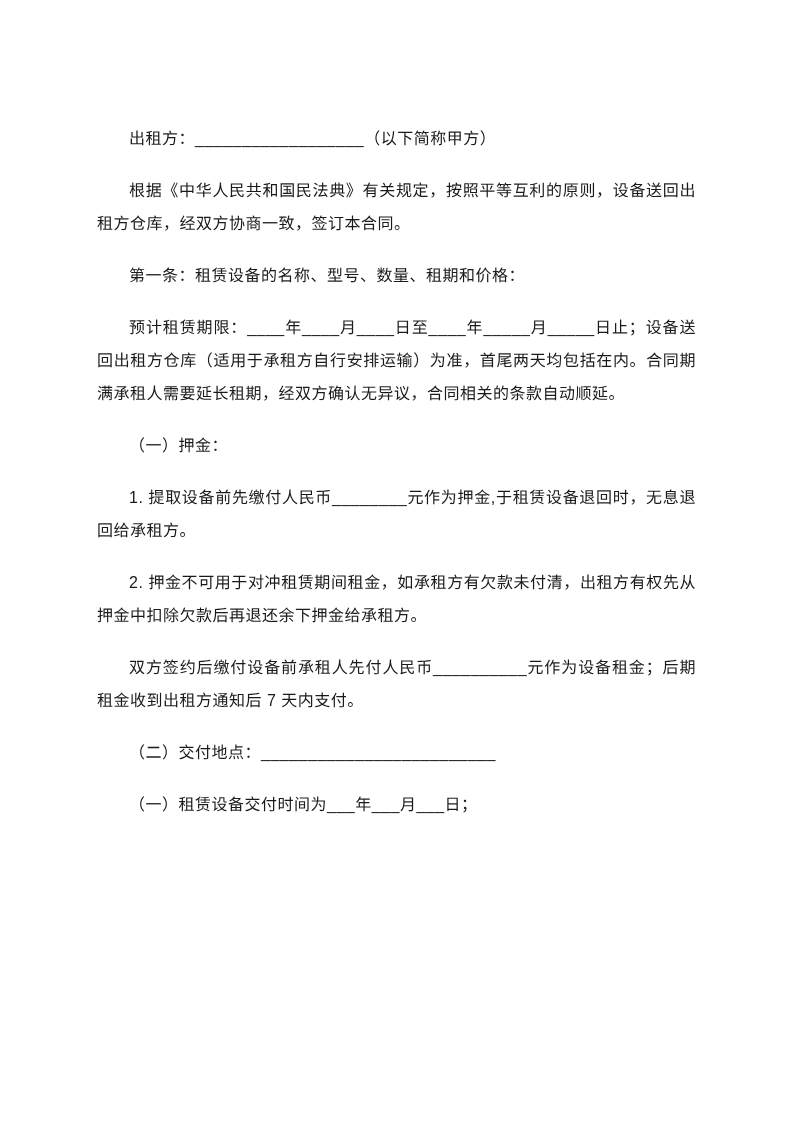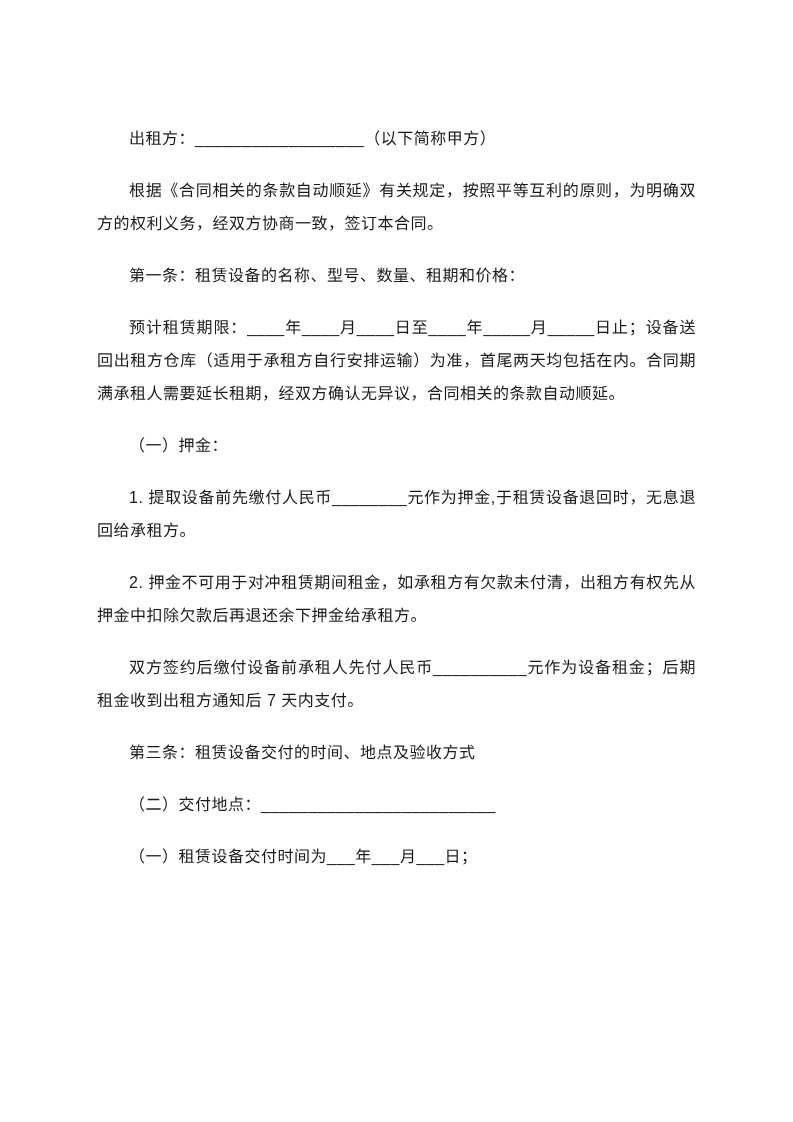--- a/index.html
+++ b/index.html
@@ -30,23 +30,22 @@
   }
   .page p.bold {
     font-weight: normal;
   }
 </style>
 </head>
 <body>
 
 <div class="page">
   <p>出租方：__________________（以下简称甲方）</p>
-  <p>根据《合同相关的条款自动顺延》有关规定，按照平等互利的原则，为明确双方的权利义务，经双方协商一致，签订本合同。</p>
+  <p>根据《中华人民共和国民法典》有关规定，按照平等互利的原则，设备送回出租方仓库，经双方协商一致，签订本合同。</p>
   <p class="bold">第一条：租赁设备的名称、型号、数量、租期和价格：</p>
   <p>预计租赁期限：____年____月____日至____年_____月_____日止；设备送回出租方仓库（适用于承租方自行安排运输）为准，首尾两天均包括在内。合同期满承租人需要延长租期，经双方确认无异议，合同相关的条款自动顺延。</p>
   <p>（一）押金：</p>
   <p>1. 提取设备前先缴付人民币________元作为押金,于租赁设备退回时，无息退回给承租方。</p>
   <p>2. 押金不可用于对冲租赁期间租金，如承租方有欠款未付清，出租方有权先从押金中扣除欠款后再退还余下押金给承租方。</p>
   <p>双方签约后缴付设备前承租人先付人民币__________元作为设备租金；后期租金收到出租方通知后 7 天内支付。</p>
-  <p class="bold">第三条：租赁设备交付的时间、地点及验收方式</p>
   <p class="bold">（二）交付地点：_________________________</p>
   <p class="bold">（一）租赁设备交付时间为___年___月___日；</p>
 </div>
 
 </body></html>

